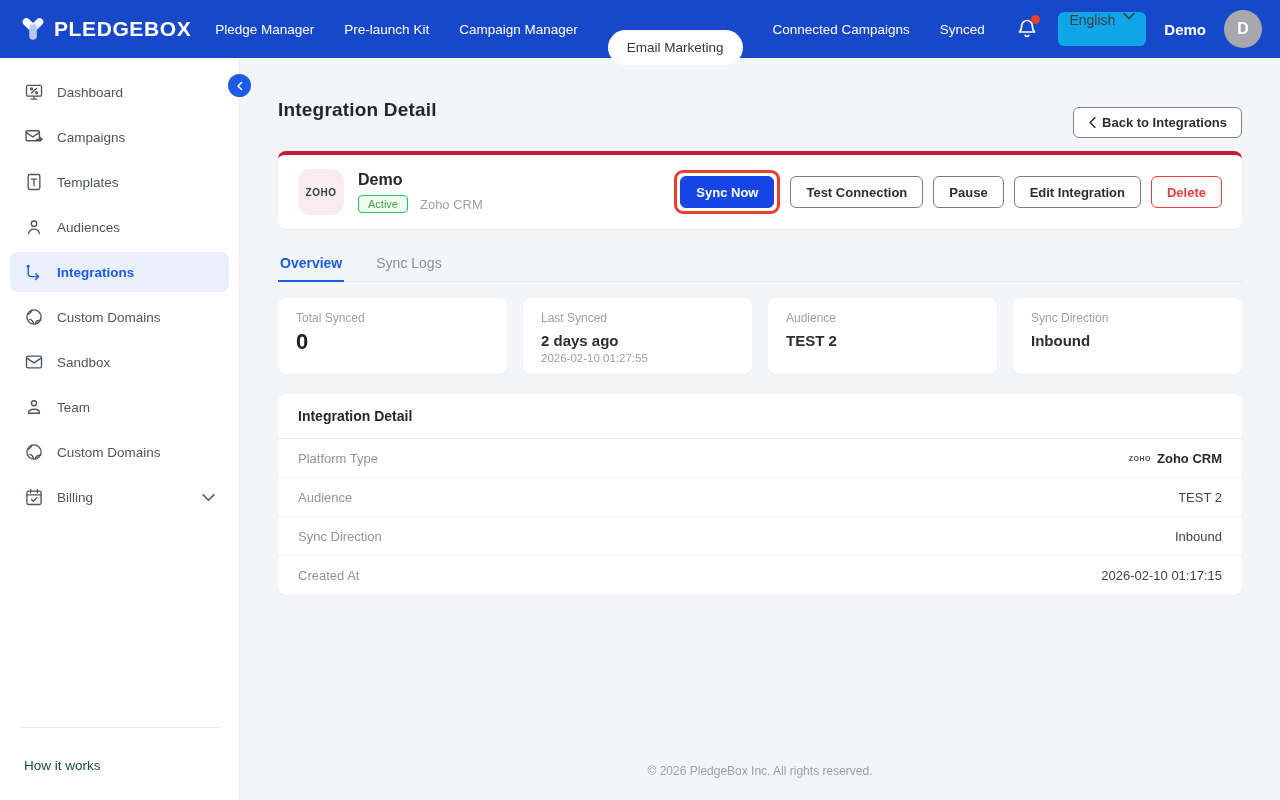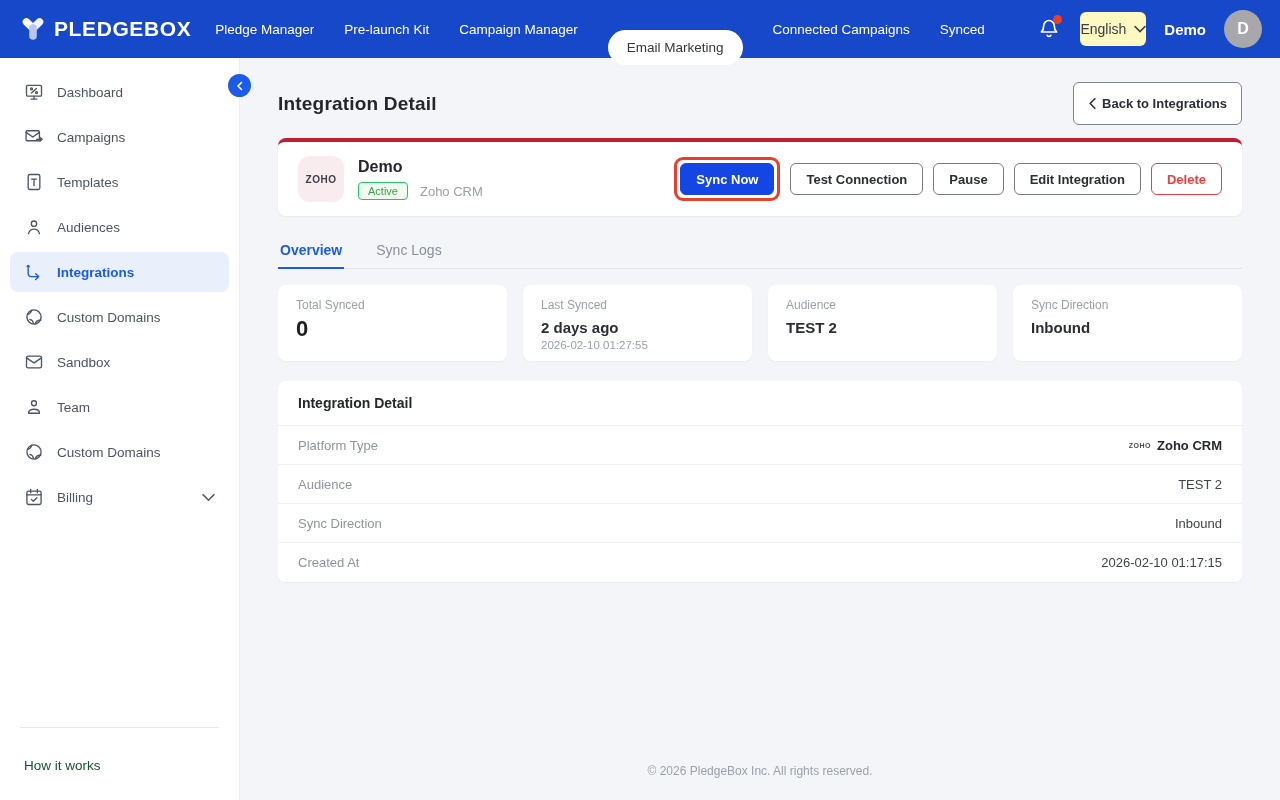--- a/index.html
+++ b/index.html
@@ -11,22 +11,22 @@
     background:var(--navbar-blue,#1848ca); display:flex; align-items:center; padding:0 18px 0 20px; }
   .brand { display:flex; align-items:center; gap:8px; cursor:pointer; }
   .brand-name { color:#fff; font-size:21px; font-weight:800; letter-spacing:.6px; }
   .nav-links { display:flex; align-items:center; gap:30px; margin-left:24px; }
   .nav-link { color:#fff; font-size:13.5px; font-weight:500; text-decoration:none; cursor:pointer; white-space:nowrap; }
   .nav-link.pill { background:#fff; color:#35383d; padding:10px 19px; border-radius:20px; font-weight:400;margin-top:36px; }
   .nav-right { margin-left:auto; display:flex; align-items:center; gap:18px; }
   .bell-wrap { position:relative; width:26px; height:26px; cursor:pointer; background:none; border:none; }
   .bell-dot { position:absolute; top:-1px; right:0px; width:9px; height:9px; border-radius:50%;
     background:var(--annotation-red,#e8402d); }
-  .lang-btn { background:#fef9c3; border:none; border-radius:6px; height:34px; padding:0 0;
-    display:flex; align-items:center; gap:8px; font-size:14px; color:#3a3d42; font-weight:500; cursor:pointer;
+  .lang-btn { background:#0ea5e9; border:none; border-radius:6px; height:34px; padding:0 11px;
+    display:flex; gap:8px; font-size:14px; color:#3a3d42; font-weight:500; cursor:pointer;
     font-family:"Liberation Sans",sans-serif; }
   .user-name { color:#fff; font-size:15px; font-weight:700; }
   .avatar { width:38px; height:38px; border-radius:50%; background:#a7a7ac; color:#fff;
     display:flex; align-items:center; justify-content:center; font-size:16px; font-weight:700; cursor:pointer; }
 
   
   .sidebar { position:absolute; top:58px; left:0; width:240px; bottom:0; background:#fff;
     border-right:1px solid #eceef1; padding:14px 10px 0; display:flex; flex-direction:column; }
   .side-item { display:flex; align-items:center; gap:13px; height:40px; padding:0 14px; margin-bottom:5px;
     border-radius:8px; color:#4c5560; font-size:13.5px; cursor:pointer; }
@@ -40,23 +40,23 @@
 
   .collapse-btn { position:absolute; top:74px; left:228px; width:23px; height:23px; border-radius:50%;
     background:var(--accent-blue,#1c5be8); border:none; color:#fff; cursor:pointer; z-index:5;
     display:flex; align-items:center; justify-content:center; }
 
   
   .main { position:absolute; top:58px; left:240px; right:0; bottom:0; padding:24px 38px 14px;
     display:flex; flex-direction:column; }
   .page-header { display:flex; align-items:center; justify-content:space-between; }
   .page-title { font-size:19px; font-weight:700; color:#24262b; letter-spacing:.2px; }
-  .back-btn { background:#fff; border:1px solid #80858c; border-radius:6px; height:43px; padding:0 14px;
+  .back-btn { background:#fff; border:1px solid #80858c; border-radius:6px; height:31px; padding:0 14px;
     font-size:13px; font-weight:700; color:#2b2f33; display:flex; align-items:center; gap:5px; cursor:pointer;
-    font-family:"Liberation Sans",sans-serif; }
+    font-family:"Liberation Sans",sans-serif;margin-top:25px; }
 
   .hero-card { margin-top:13px; background:#fff; border-radius:8px; border-top:4px solid var(--red-border,#bf1f30);
     box-shadow:0 1px 2px rgba(16,24,40,.05); height:78px; display:flex; align-items:center;
     padding:0 20px; }
   .logo-box { width:46px; height:46px; border-radius:12px; background:#f9ecee; display:flex;
     align-items:center; justify-content:center; }
   .logo-box span { font-size:10px; font-weight:800; color:#3d3f46; letter-spacing:.5px; }
   .hero-meta { margin-left:14px; }
   .hero-name { font-size:16px; font-weight:700; color:#23262b; }
   .hero-sub { display:flex; align-items:center; gap:12px; margin-top:6px; }

